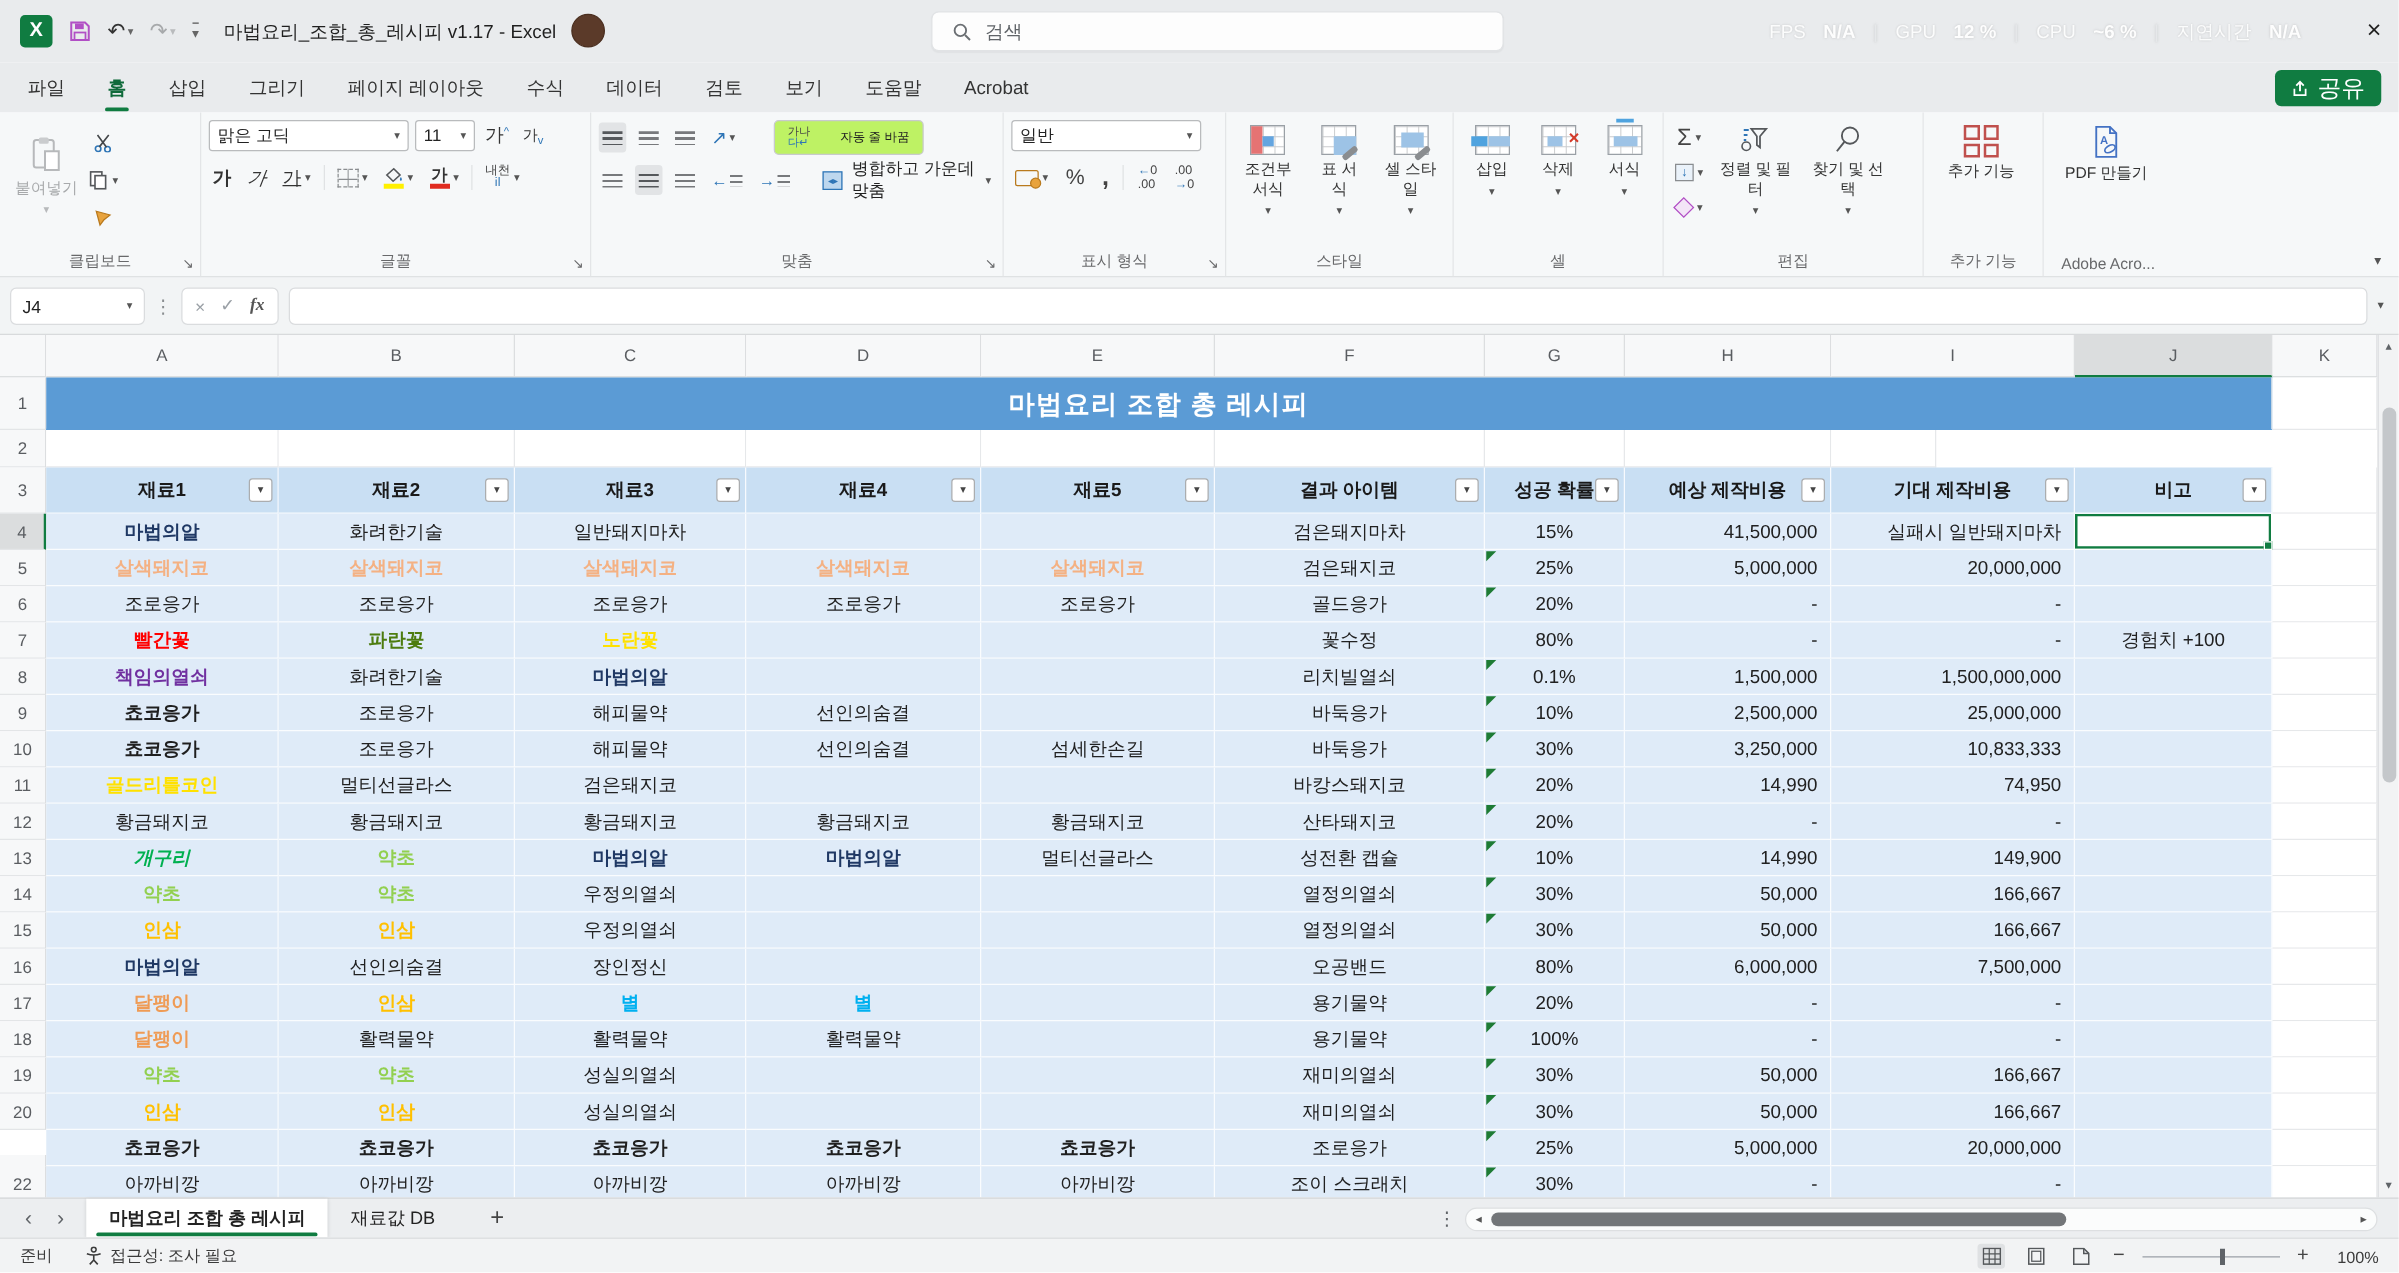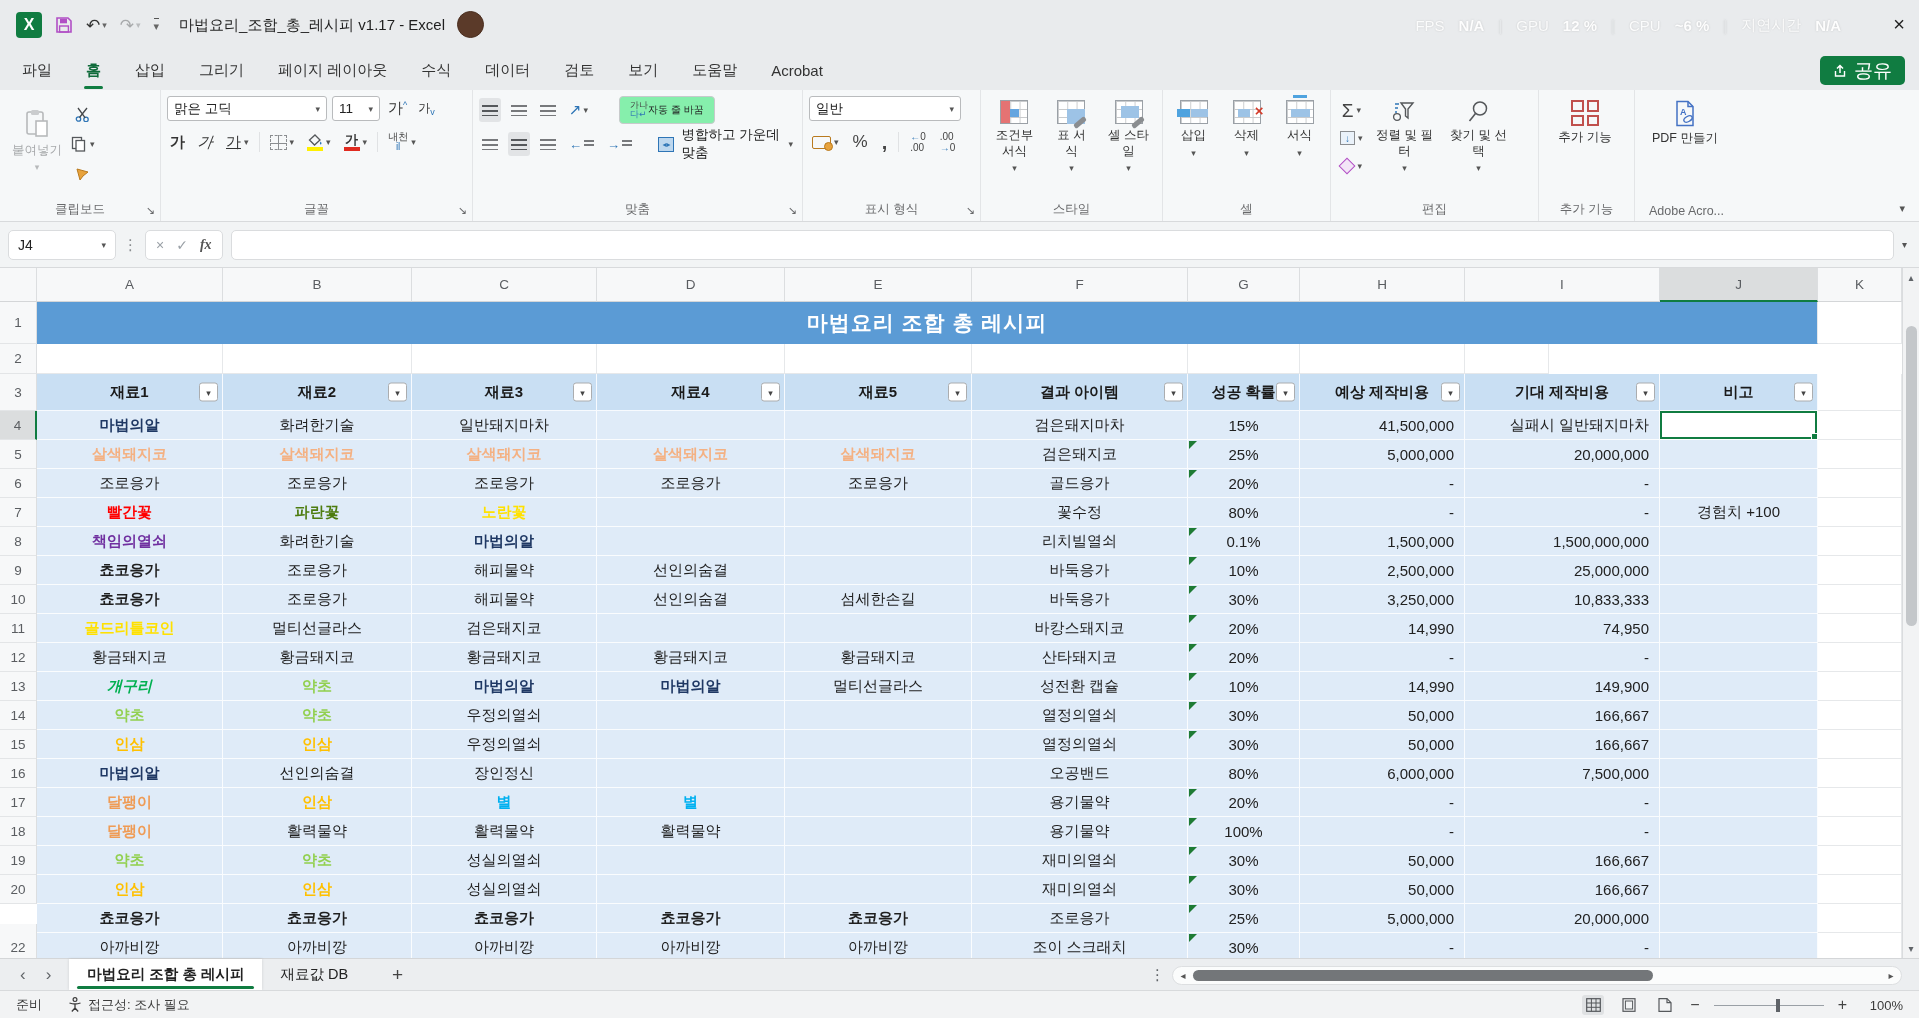--- a/index.html
+++ b/index.html
@@ -134,20 +134,27 @@
         </div>
       <div class="qbtn dis">
           <span>↷</span>
           <span class="chev">▾</span>
         </div>
       <div class="qbtn">
           <span class="chev" style="font-size:11px;border-top:1.5px solid #555;padding-top:1px;">▾</span>
         </div>
     </div>
     <div class="doc-title">마법요리_조합_총_레시피 v1.17  -  Excel</div>
+    <div class="searchbox">
+      <svg width="15" height="15" viewBox="0 0 15 15">
+          <circle cx="6.3" cy="6.3" r="4.6" fill="none" stroke="#6B6F73" stroke-width="1.5"></circle>
+          <line x1="10" y1="10" x2="14" y2="14" stroke="#6B6F73" stroke-width="1.5"></line>
+        </svg>
+      <span>검색</span>
+    </div>
     <div class="perf" id="perf-overlay">
         <span class="k">FPS</span>
         <span>N/A</span>
         <span class="sep">|</span>
         <span class="k">GPU</span>
         <span>12 %</span>
         <span class="sep">|</span>
         <span class="k">CPU</span>
         <span>~6 %</span>
         <span class="sep">|</span>
@@ -291,21 +298,21 @@
             <span style="width:16px;height:11px;background:repeating-linear-gradient(#77797C 0 2px,transparent 2px 5px);display:inline-block;"></span>
           </span>
         <span class="rsm">
             <span style="width:16px;height:11px;background:repeating-linear-gradient(#77797C 0 2px,transparent 2px 5px);display:inline-block;"></span>
           </span>
         <span class="rsm">
             <span style="color:#2E75B6;font-size:15px;">↗</span>
             <span class="chev" style="margin-left:2px;">▾</span>
           </span>
         <span style="width:14px;"></span>
-        <span class="rsm" style="border:1px solid #C8CACC;background:#86efac;border-radius:4px;height:28px;padding:0 10px;gap:0;">
+        <span class="rsm" style="border:1px solid #C8CACC;background:#bef264;border-radius:4px;height:28px;padding:0 10px;gap:24px;">
           <span style="font-size:9px;color:#444;line-height:1;">가나<br><span style="color:#2E75B6;">다↵</span></span>
           <span style="font-size:10px;color:#222;">자동 줄 바꿈</span>
         </span>
       </div>
       <div class="rrow" style="margin-top:8px;gap:7px;">
         <span class="rsm">
             <span style="width:16px;height:11px;background:repeating-linear-gradient(#77797C 0 2px,transparent 2px 5px);display:inline-block;"></span>
           </span>
         <span class="rsm" style="background:#E2E4E6;border-radius:3px;">
             <span style="width:16px;height:11px;background:repeating-linear-gradient(#55585B 0 2px,transparent 2px 5px);display:inline-block;"></span>

